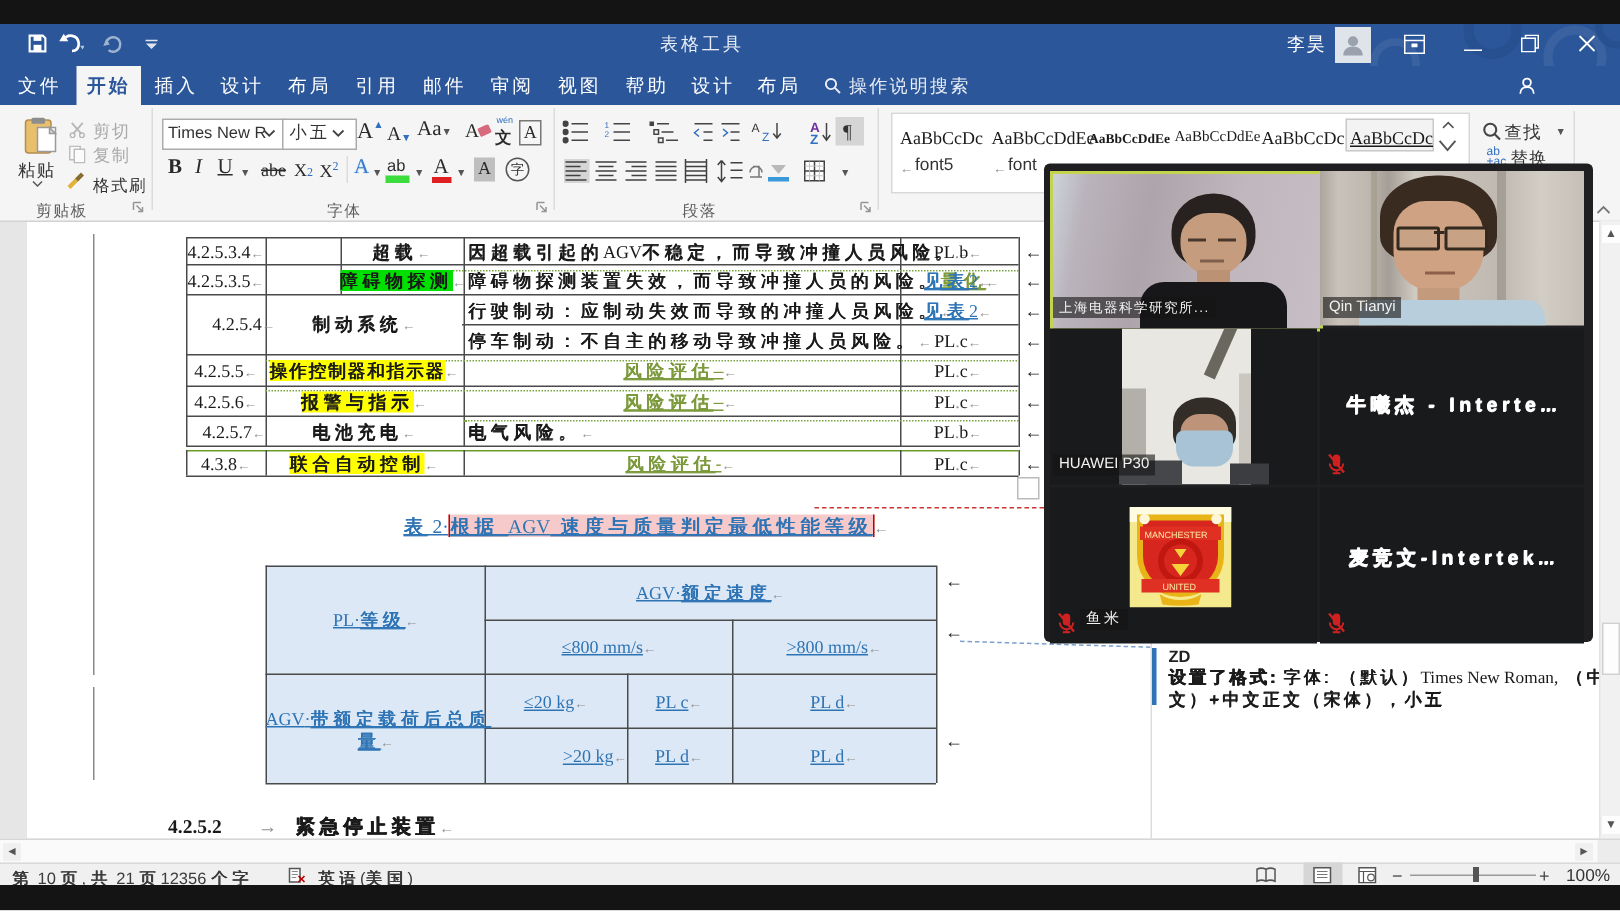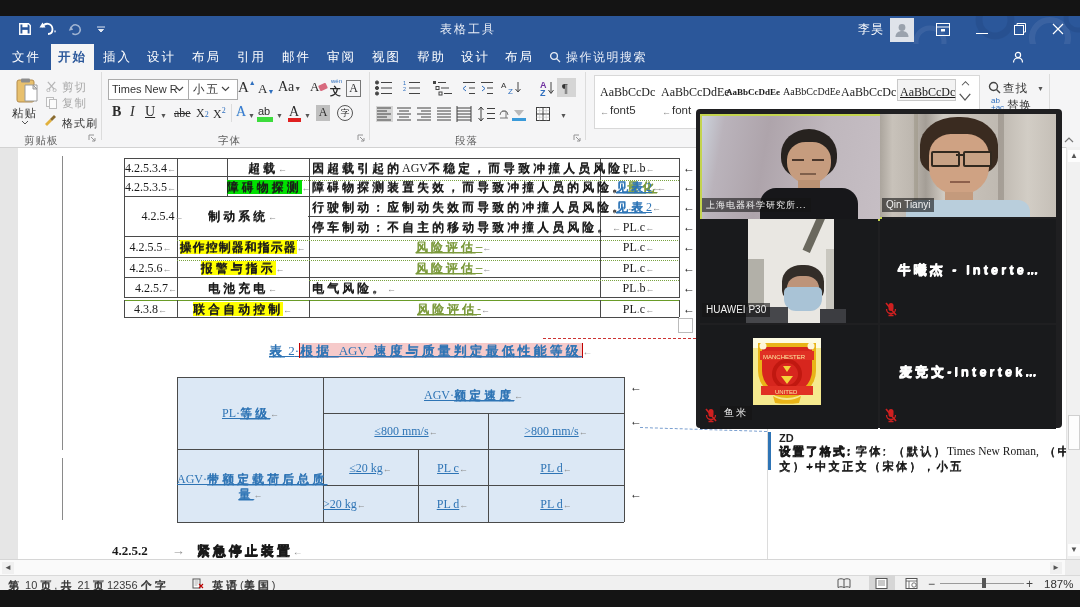--- a/index.html
+++ b/index.html
@@ -136,21 +136,21 @@
 <div class="abs vl" style="left:623.9px;top:376.9px;height:145.2px"></div>
 <div class="ct" style="left:177px;top:406px;width:147px;text-align:center"><span class="blue sf">PL</span><span class="blue sf">·</span><span class="cjk blue">等级</span><span class="m" style="font-size:9px">←</span></div>
 <div class="ct" style="left:323px;top:388px;width:301px;text-align:center"><span class="blue sf">AGV</span><span class="blue sf">·</span><span class="cjk blue">额定速度</span><span class="m" style="font-size:9px">←</span></div>
 <div class="ct" style="left:323px;top:424px;width:166px;text-align:center"><span class="blue sf">≤800 mm/s</span><span class="m" style="font-size:9px">←</span></div>
 <div class="ct" style="left:488px;top:424px;width:136px;text-align:center"><span class="blue sf">&gt;800 mm/s</span><span class="m" style="font-size:9px">←</span></div>
 <div class="ct" style="left:177px;top:472px;width:147px;text-align:center"><span class="blue sf">AGV</span><span class="blue sf">·</span><span class="cjk blue">带额定载荷后总质</span></div>
 <div class="ct" style="left:177px;top:487px;width:147px;text-align:center"><span class="cjk blue">量</span><span class="m" style="font-size:9px">←</span></div>
 <div class="ct" style="left:323px;top:460.5px;width:95px;text-align:center"><span class="blue sf">≤20 kg</span><span class="m" style="font-size:9px">←</span></div>
 <div class="ct" style="left:417px;top:460.5px;width:71px;text-align:center"><span class="blue sf">PL c</span><span class="m" style="font-size:9px">←</span></div>
 <div class="ct" style="left:488px;top:460.5px;width:136px;text-align:center"><span class="blue sf">PL d</span><span class="m" style="font-size:9px">←</span></div>
-<div class="ct" style="left:323px;top:497px;width:95px;text-align:left"><span class="blue sf">&gt;20 kg</span><span class="m" style="font-size:9px">←</span></div>
+<div class="ct" style="left:323px;top:497px;width:95px;text-align:right"><span class="blue sf">&gt;20 kg</span><span class="m" style="font-size:9px">←</span></div>
 <div class="ct" style="left:417px;top:497px;width:71px;text-align:center"><span class="blue sf">PL d</span><span class="m" style="font-size:9px">←</span></div>
 <div class="ct" style="left:488px;top:497px;width:136px;text-align:center"><span class="blue sf">PL d</span><span class="m" style="font-size:9px">←</span></div>
 <div class="ct m" style="left:630px;top:380px">←</div>
 <div class="ct m" style="left:630px;top:414px">←</div>
 <div class="ct m" style="left:630px;top:487px">←</div>
 
 <div class="ct" style="left:112px;top:544px;font-size:13px;font-weight:bold"><span class="sf">4.2.5.2</span><span class="m" style="font-weight:normal;padding:0 12px 0 24px">→</span><span class="cjk">紧急停止装置</span><span class="m" style="font-size:10px;font-weight:normal">←</span></div>
 
 <div class="abs" style="left:767px;top:428px;width:1px;height:131px;background:#dcdcdc"></div>
 <div class="abs" style="left:768px;top:432px;width:3px;height:38px;background:#2e74b5"></div>
@@ -526,15 +526,15 @@
       </svg>
  <svg class="abs" style="left:905px;top:2px;width:13px;height:11px" viewBox="0 0 13 11">
         <rect x="1" y="0.5" width="11" height="10" fill="#fff" stroke="#555"></rect>
         <path d="M1 3 h11 M4 3 v7.5" stroke="#555" stroke-width=".8"></path>
         <circle cx="9" cy="7" r="2.2" fill="none" stroke="#555" stroke-width=".8"></circle>
       </svg>
  <div class="abs" style="left:928px;top:1px;font-size:12px;color:#444">−</div>
  <div class="abs" style="left:940px;top:7px;width:84px;height:1px;background:#9a9a9a"></div>
  <div class="abs" style="left:982px;top:2px;width:4px;height:10px;background:#555"></div>
  <div class="abs" style="left:1026px;top:1px;font-size:12px;color:#444">+</div>
- <div class="abs" style="left:1044px;top:2px;font-size:11.5px;color:#333">187%</div>
+ <div class="abs" style="left:1044px;top:2px;font-size:11.5px;color:#333">100%</div>
 </div>
 <div class="abs" id="barbot"></div>
 </div>
 </body></html>

